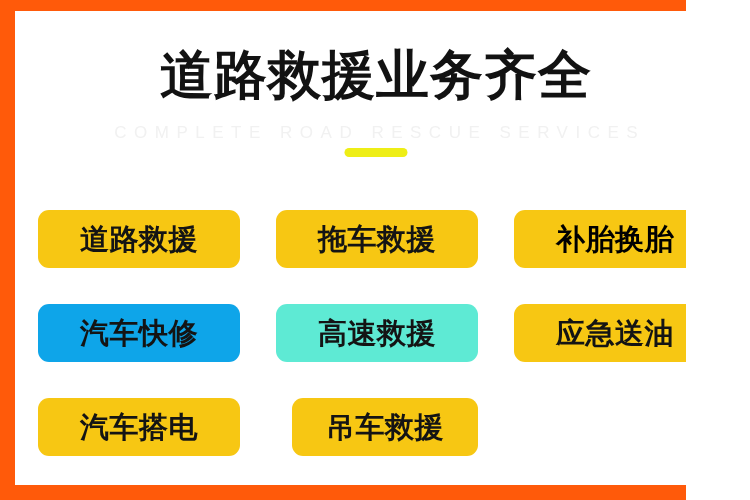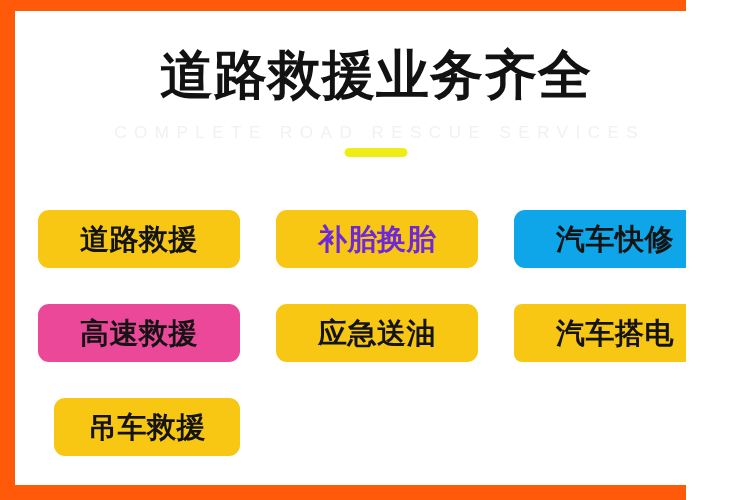--- a/index.html
+++ b/index.html
@@ -129,32 +129,35 @@
       <h1 class="title" style="color: rgb(18, 18, 18);">道路救援业务齐全</h1>
       <div class="subtitle" style="color: rgb(241, 241, 241);">COMPLETE ROAD RESCUE SERVICES</div>
       <div class="accent-dash" style="background: rgb(238, 238, 22);"></div>
     </div>
 
     <div class="grid">
       <div class="chip" style="background: rgb(247, 199, 19);">
         <span class="chip-label" style="color: rgb(20, 20, 20);">道路救援</span>
       </div>
       <div class="chip" style="background: rgb(247, 199, 19);">
-        <span class="chip-label" style="color: #6d28d9; text-align: right;">补胎换胎</span>
+        <span class="chip-label" style="color: rgb(20, 20, 20);">拖车救援</span>
+      </div>
+      <div class="chip" style="background: rgb(247, 199, 19);">
+        <span class="chip-label" style="color: #000000; text-align: right;">补胎换胎</span>
       </div>
       <div class="chip" style="background: #0ea5e9; text-align: center;">
         <span class="chip-label" style="color: rgb(20, 20, 20);">汽车快修</span>
       </div>
-      <div class="chip" style="background: #ec4899;">
+      <div class="chip" style="background: #5eead4;">
         <span class="chip-label" style="color: rgb(20, 20, 20);">高速救援</span>
       </div>
       <div class="chip" style="background: rgb(247, 199, 19);">
         <span class="chip-label" style="color: rgb(20, 20, 20);">应急送油</span>
       </div>
-      <div class="chip" style="background: rgb(247, 199, 19); border-radius: 8px;">
+      <div class="chip" style="background: rgb(247, 199, 19);">
         <span class="chip-label" style="color: rgb(20, 20, 20);">汽车搭电</span>
       </div>
       <div class="chip" style="background: rgb(247, 199, 19); margin-left: 16px;">
         <span class="chip-label" style="color: rgb(20, 20, 20);">吊车救援</span>
       </div>
     </div>
 
   </div>
 </div>
 

